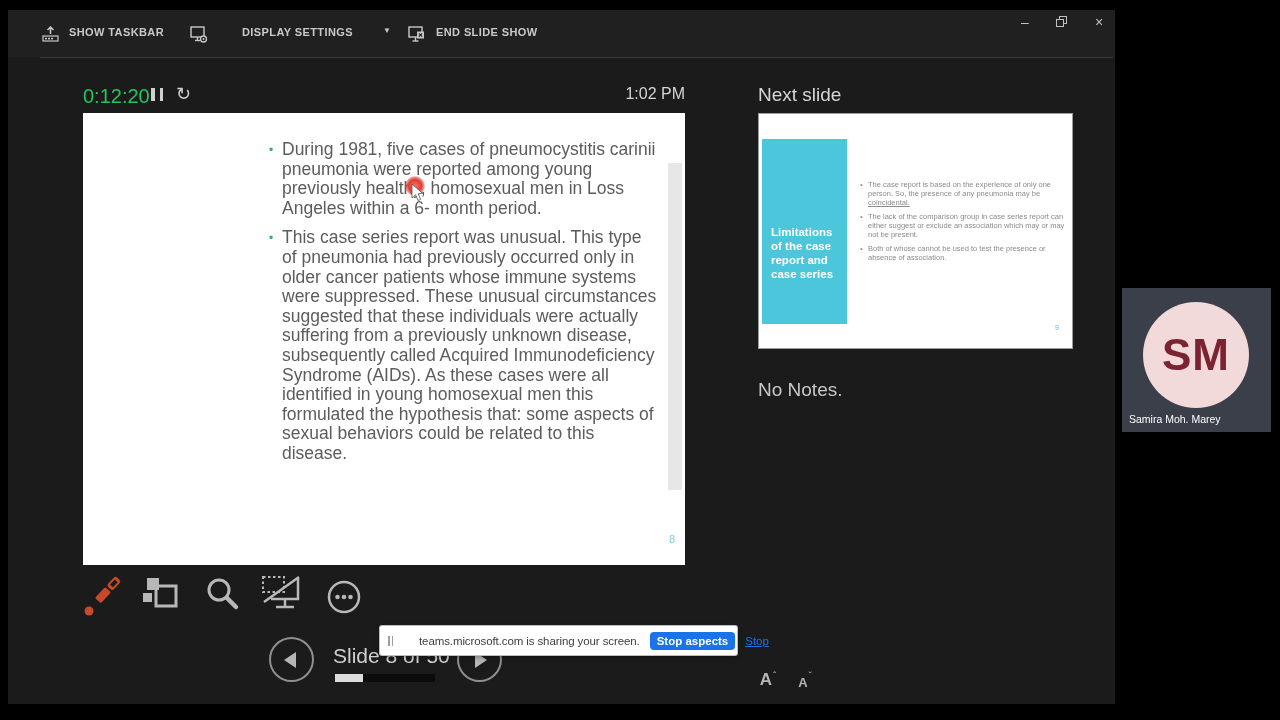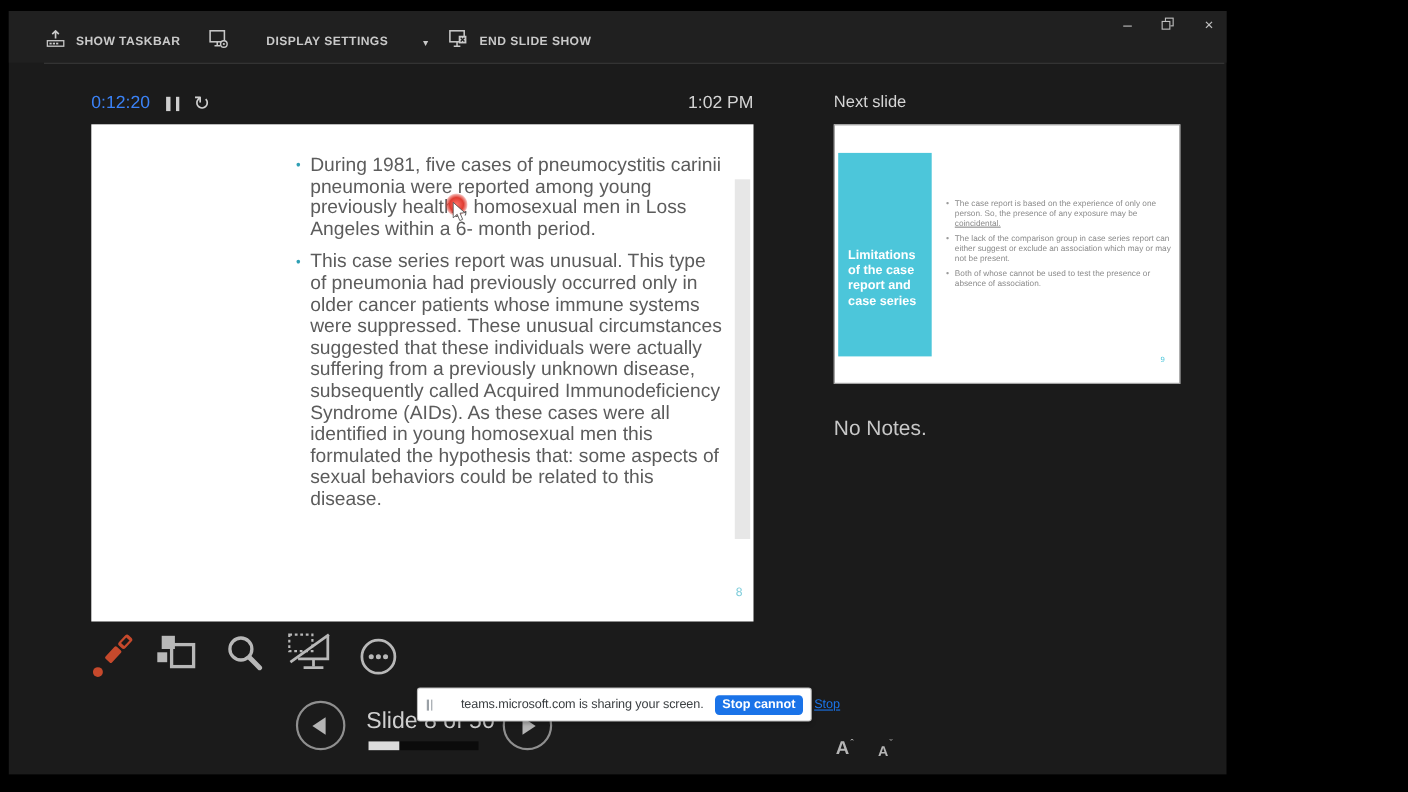--- a/index.html
+++ b/index.html
@@ -4,33 +4,33 @@
 <style>
   * { margin:0; padding:0; box-sizing:border-box; }
   body { background:#000; font-family:"Liberation Sans", sans-serif; }
   #stage { position:relative; width:1280px; height:720px; background:#000; overflow:hidden; }
 
   
   .app-window { position:absolute; left:8px; top:10px; width:1107px; height:694px; background:#1b1b1b; }
   .topbar { position:absolute; left:8px; top:10px; width:1107px; height:47px; background:#202020; }
   .topbar-sep { position:absolute; left:40px; top:57px; width:1073px; height:1px; background:#3a3a3a; }
 
-  .tb-item { position:absolute; top:26px; height:18px; display:flex; align-items:flex-end; cursor:default; }
+  .tb-item { position:absolute; top:26px; height:18px; display:flex; align-items:flex-start; cursor:default; }
   .tb-item .lbl { margin-left:10px; font-size:11px; font-weight:700; letter-spacing:.4px; color:#c9c9c9; white-space:nowrap; }
   .tb-item .caret { font-size:8px; margin-left:6px; color:#c9c9c9; }
 
   .win-ctl { position:absolute; top:12px; width:26px; height:20px; display:flex; align-items:center; justify-content:center; color:#c0c0c0; }
   .win-min { left:1012px; font-size:14px; }
   .win-close { left:1086px; font-size:14px; }
   .restore-glyph { position:relative; width:12px; height:12px; display:inline-block; }
   .rg-back { position:absolute; left:3px; top:0; width:8px; height:8px; border:1.2px solid #c0c0c0; }
   .rg-front { position:absolute; left:0; top:3px; width:8px; height:8px; border:1.2px solid #c0c0c0; background:#202020; }
 
   
-  .timer { position:absolute; left:83px; top:85px; font-size:16px; color:#3b82f6; }
+  .timer { position:absolute; left:83px; top:85px; font-size:20px; color:#22c55e; }
   .pause-btn { position:absolute; left:151px; top:88px; width:12px; height:13px; display:flex; justify-content:space-between; }
   .pause-btn span { width:3.5px; height:13px; background:#cfcfcf; }
   .restart-btn { position:absolute; left:176px; top:83px; font-size:18px; color:#cfcfcf; }
   .clock { position:absolute; left:600px; top:85px; width:85px; text-align:right; font-size:16px; color:#d4d4d4; }
 
   
   .slide { position:absolute; left:83px; top:113px; width:602px; height:452px; background:#fff; }
   .slide-teal { position:absolute; left:0; top:47px; width:170px; height:355px; background:#3ab8cd; }
   .slide-label { position:absolute; left:17px; top:150px; font-style:italic; font-size:26px; color:#fff; letter-spacing:.5px; }
   .slide-bullets { position:absolute; left:186px; top:27px; width:388px; list-style:none; }
@@ -38,21 +38,21 @@
   .slide-bullets .mark { position:absolute; left:0; top:1px; font-size:12px; color:#2f9fb4; }
   .slide-scrollbar { position:absolute; left:585px; top:50px; width:14px; height:327px; background:#e7e7e7; }
   .slide-pagenum { position:absolute; left:580px; top:420px; width:18px; text-align:center; font-size:11px; color:#7fcddb; }
 
   
   .laser { position:absolute; left:405px; top:176px; width:20px; height:20px; border-radius:50%;
            background:radial-gradient(circle, #ff7168 0%, #e03c31 45%, rgba(224,60,49,.55) 62%, rgba(224,60,49,0) 78%); }
   .cursor { position:absolute; left:411px; top:183px; }
 
   
-  .next-header { position:absolute; left:758px; top:84px; font-size:15px; color:#d6d6d6; }
+  .next-header { position:absolute; left:758px; top:84px; font-size:19px; color:#d6d6d6; }
   .thumb { position:absolute; left:758px; top:113px; width:315px; height:236px; background:#fff; border:1px solid #9c9c9c; }
   .thumb-teal { position:absolute; left:3px; top:25px; width:85px; height:185px; background:#4cc6da; }
   .thumb-title { position:absolute; left:9px; top:86px; width:72px; font-size:11.5px; line-height:14px; font-weight:600; color:#fff; }
   .thumb-bullets { position:absolute; left:100px; top:66px; width:210px; list-style:none; }
   .thumb-bullets li { position:relative; padding-left:9px; margin-bottom:5px; font-size:7.5px; line-height:9px; color:#8b8b8b; }
   .thumb-bullets .mark { position:absolute; left:1px; top:0; font-size:8px; color:#9a9a9a; }
   .thumb-bullets .u { text-decoration:underline; }
   .thumb-pagenum { position:absolute; left:296px; top:210px; font-size:7px; color:#4cc6da; }
 
   .no-notes { position:absolute; left:758px; top:379px; font-size:19px; color:#c8c8c8; }
@@ -190,21 +190,21 @@
   </div>
 
   <div class="next-header">Next slide</div>
   <div class="thumb">
     <div class="thumb-teal">
       <div class="thumb-title">Limitations of the case report and case series</div>
     </div>
     <ul class="thumb-bullets">
       <li>
         <span class="mark">•</span>
-        <span>The case report is based on the experience of only one person. So, the presence of any exposure may be </span><span class="u">coincidental.</span>
+        <span>The case report is based on the experience of only one person. So, the presence of any pneumonia may be </span><span class="u">coincidental.</span>
       </li>
       <li>
         <span class="mark">•</span>
         <span>The lack of the comparison group in case series report can either suggest or exclude an association which may or may not be present.</span>
       </li>
       <li>
         <span class="mark">•</span>
         <span>Both of whose cannot be used to test the presence or absence of association.</span>
       </li>
     </ul>
@@ -273,18 +273,24 @@
     <span class="A-sml">A</span>
       <span class="car">ˇ</span>
   </div>
 
   <div class="banner">
     <span class="grip">
         <span></span>
         <span></span>
       </span>
     <span class="msg">teams.microsoft.com is sharing your screen.</span>
-    <button class="stop">Stop cannot</button>
+    <button class="stop">Stop aspects</button>
     <span class="hide">Stop</span>
   </div>
 
+  <div class="webcam">
+    <div class="avatar">
+      <span>SM</span>
+    </div>
+    <div class="name">Samira Moh. Marey</div>
+  </div>
 
 </div>
 
 </body></html>

